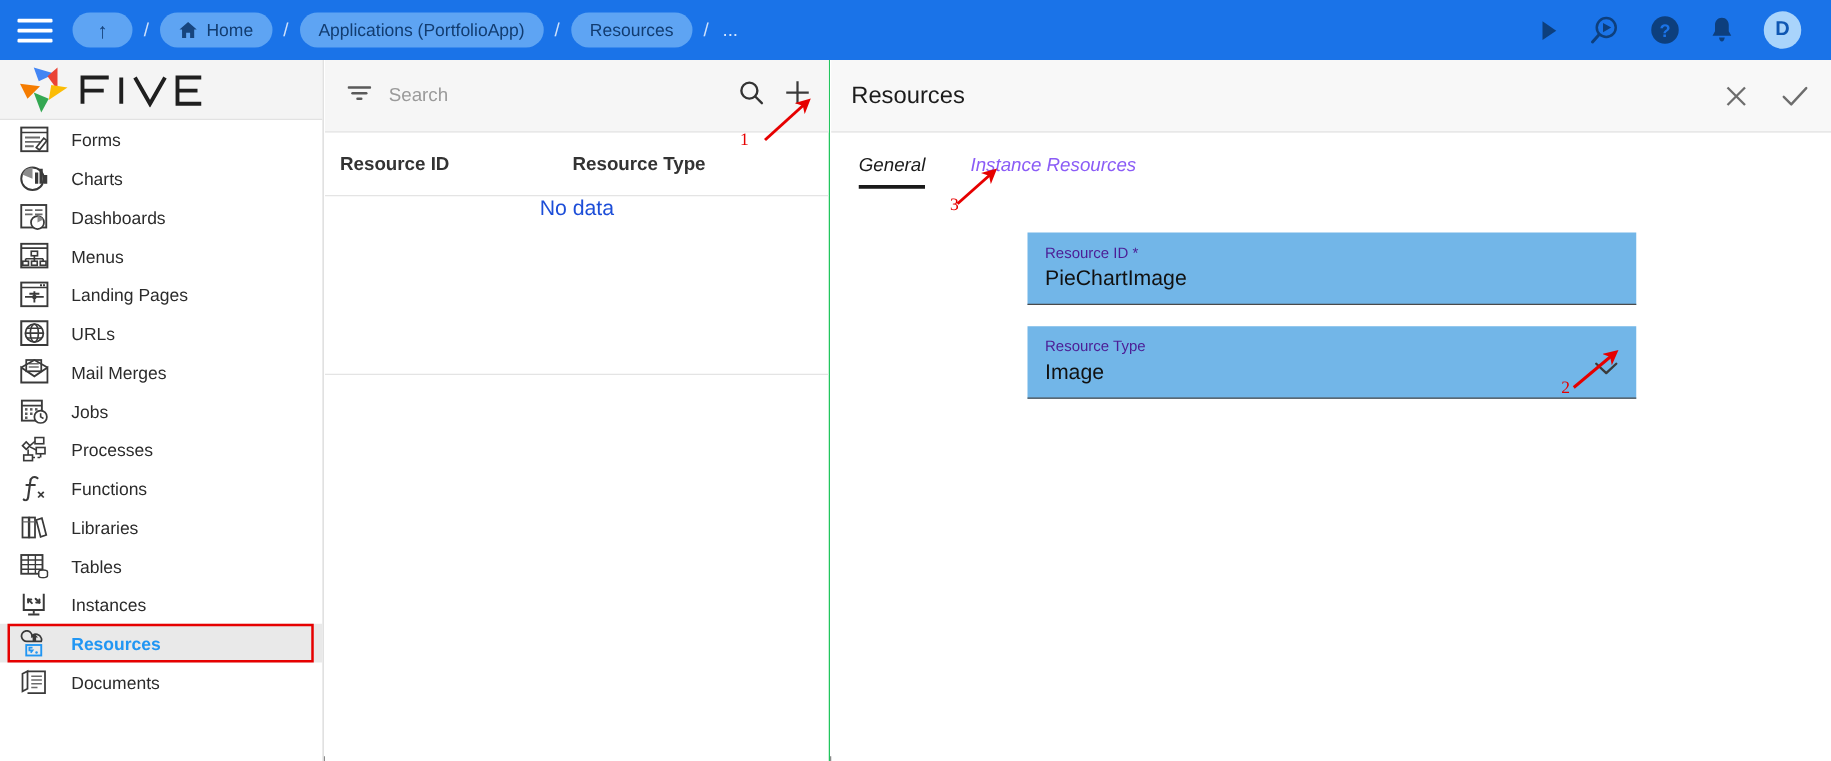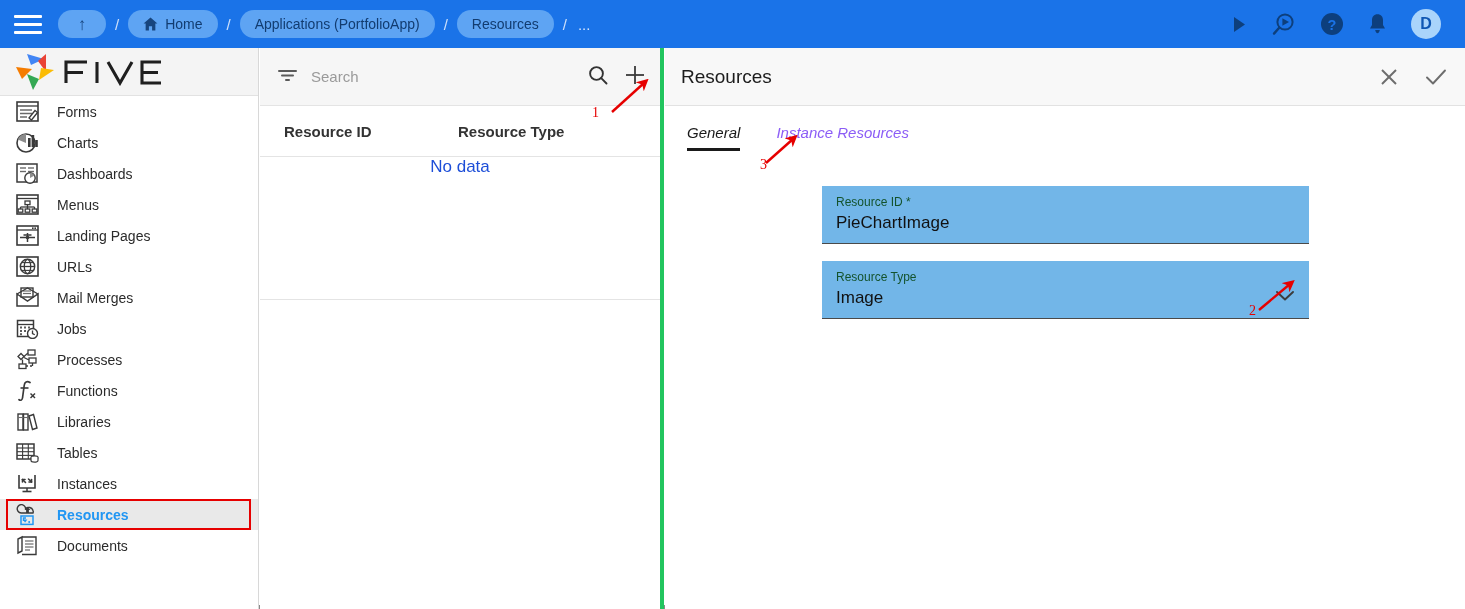--- a/index.html
+++ b/index.html
@@ -101,21 +101,21 @@
     position: absolute; left: 6px; right: 7px; top: 0px; bottom: 0px;
     border: 2.5px solid #e60000;
     pointer-events: none;
   }
 
   
   .listpanel {
     position: absolute; top: 48px; left: 260px;
     width: 404px; height: 561px;
     background: #ffffff;
-    border-right: 4px solid #22c55e;
+    border-right: 1px solid #22c55e;
   }
   .search-row {
     height: 58px;
     background: #f6f6f6;
     border-bottom: 1px solid #e4e4e4;
     display: flex; align-items: center;
     padding: 0 14px 0 18px;
   }
   .filter-ic { margin-right: 14px; cursor: pointer; }
   .search-input {
@@ -127,21 +127,21 @@
   .search-input::placeholder { color: #9a9a9a; }
   .srch-ic { cursor: pointer; margin-right: 16px; }
   .plus-ic { cursor: pointer; }
 
   .col-head {
     height: 51px;
     display: flex; align-items: center;
     border-bottom: 1px solid #e4e4e4;
     font-size: 15px; font-weight: 600; color: #333;
   }
-  .col-head .c1 { width: 198px; padding-left: 24px; }
+  .col-head .c1 { width: 198px; padding-left: 12px; }
   .col-head .c2 { flex: 1; }
 
   .nodata-box {
     height: 143px;
     display: flex; align-items: flex-start; justify-content: center;
     border-bottom: 1px solid #e4e4e4;
     font-size: 17px; color: #1d4ed8;
   }
 
   
@@ -185,21 +185,21 @@
   .field {
     width: 487px;
     background: #72b6e8;
     border-bottom: 1.5px solid #4a4a4a;
     padding: 9px 14px 8px 14px;
     margin-bottom: 17px;
     position: relative;
     cursor: text;
   }
   .field .flabel {
-    font-size: 12px; color: #14532d;
+    font-size: 12px; color: #4c1d95;
     line-height: 15px; margin-bottom: 1px;
   }
   .field .fvalue {
     font-size: 17px; color: #111111;
     line-height: 24px;
   }
   .field .chev {
     position: absolute; right: 14px; bottom: 12px;
     cursor: pointer;
   }

